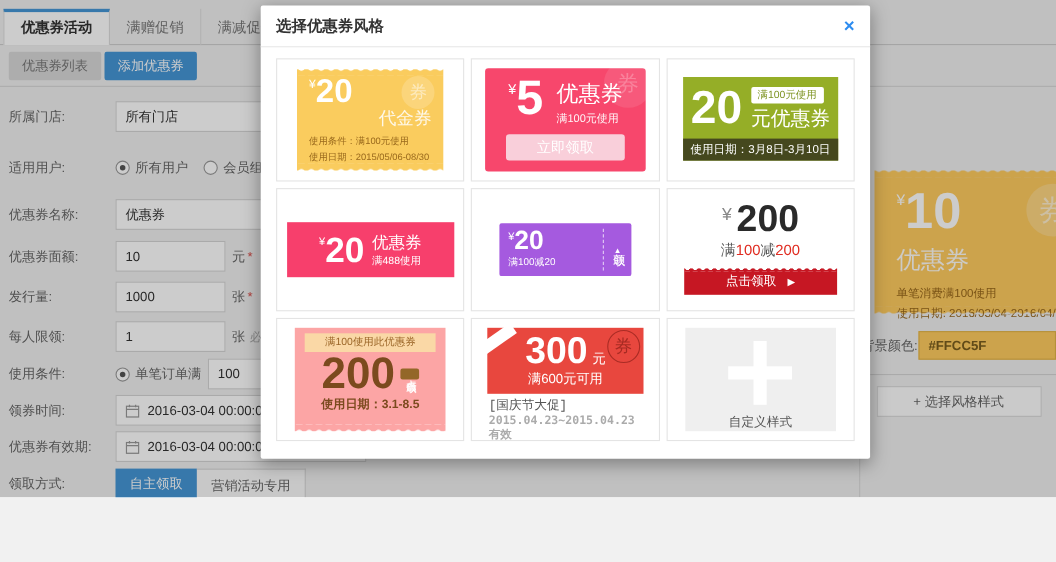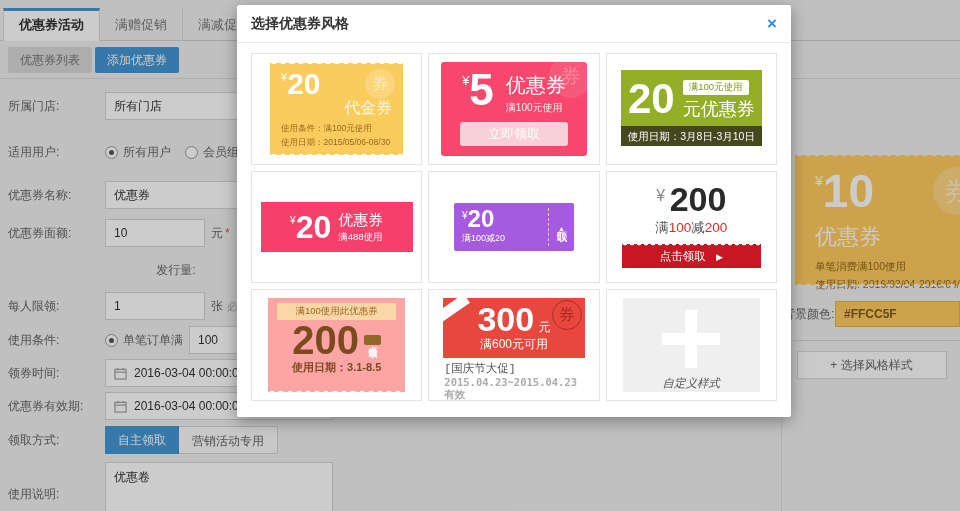--- a/index.html
+++ b/index.html
@@ -1,18 +1,18 @@
 <!DOCTYPE html>
 <html><head>
 <meta charset="utf-8">
 <style>
   * { margin:0; padding:0; box-sizing:border-box; }
   html,body { width:960px; height:511px; }
   body { font-family:"Liberation Sans","DejaVu Sans",sans-serif; background:#F1F1F1; }
-  #app { position:relative; width:960px; height:511px; overflow:hidden; background:#F1F1F1; }
+  #app { position:relative; width:960px; height:452px; overflow:hidden; background:#F1F1F1; }
 
   
   .tabbar { position:absolute; top:8px; left:0; right:0; height:33px; border-bottom:1px solid #CFCFCF; display:flex; padding-left:3px; }
   .tab { height:33px; line-height:33px; padding:0 15px; font-size:13px; color:#777; border-right:1px solid #DDDDDD; cursor:pointer; white-space:nowrap; }
   .tab:first-child { border-left:1px solid #DDDDDD; }
   .tab.active { background:#FFFFFF; border-top:3px solid #4596D6; line-height:28px; color:#333; font-weight:bold; }
   .subbar { position:absolute; top:47px; left:8px; display:flex; gap:3px; }
   .sbtn { height:26px; line-height:26px; padding:0 12px; font-size:12px; border-radius:2px; cursor:pointer; }
   .sbtn.gray { background:#D9D9D9; color:#777; }
   .sbtn.blue { background:#4596D6; color:#FFF; }
@@ -135,21 +135,21 @@
   .cp8 .amt { font-size:34px; font-weight:bold; line-height:1; }
   .cp8 .unit { font-size:12px; }
   .cp8 .cond { font-size:12px; margin-top:0; }
   .cp8 .ribbon { position:absolute; top:5px; left:-9px; width:36px; height:11px; background:#FFF; transform:rotate(-35deg); }
   .cp8 .stampc { top:2px; right:3px; width:30px; height:30px; border:1px solid rgba(150,35,28,0.75); color:rgba(150,35,28,0.8); font-size:16px; }
   .cp8 .white { border-bottom:2px dotted #D5D5D5; padding:3px 1px 5px; }
   .cp8 .l1 { font-size:11.5px; color:#555;font-family:Liberation Mono, monospace; }
   .cp8 .l2 { font-size:10.5px; color:#ABABAB; font-family:"DejaVu Sans Mono",monospace;font-weight:bold; }
 
   
-  .cp9 { position:absolute; inset:8px 16px; background:#EFEFEF; display:flex; flex-direction:column; align-items:center;font-style:italic; }
+  .cp9 { position:absolute; inset:8px 16px; background:#EFEFEF; display:flex; flex-direction:column; align-items:center; }
   .cp9 .plus { position:relative; width:58px; height:58px; margin-top:12px; }
   .cp9 .plus::before { content:""; position:absolute; left:23px; top:0; width:12px; height:58px; background:#FFF; }
   .cp9 .plus::after { content:""; position:absolute; left:0; top:23px; width:58px; height:12px; background:#FFF; }
   .cp9 .lbl { font-size:11.5px; color:#555; margin-top:8px; }
 </style>
 </head>
 <body>
 
 <div id="app">
 
@@ -182,21 +182,21 @@
     <div class="frow" style="margin-bottom:10px;">
       <span class="flabel">优惠券名称:</span>
       <input class="tbox" style="width: 228px;" value="优惠券">
     </div>
     <div class="frow" style="margin-bottom:9px;">
       <span class="flabel">优惠券面额:</span>
       <input class="tbox" style="width: 100px;" value="10">
       <span class="suffix">元</span>
       <span class="req">*</span>
     </div>
-    <div class="frow" style="margin-bottom:8px;justify-content:flex-end;">
+    <div class="frow" style="margin-bottom:8px;">
       <span class="flabel">发行量:</span>
       <input class="tbox" style="width: 100px;" value="1000">
       <span class="suffix">张</span>
       <span class="req">*</span>
     </div>
     <div class="frow" style="margin-bottom:6px;">
       <span class="flabel">每人限领:</span>
       <input class="tbox" style="width: 100px;" value="1">
       <span class="suffix">张</span>
       <span class="hint">必须为正整数</span>

